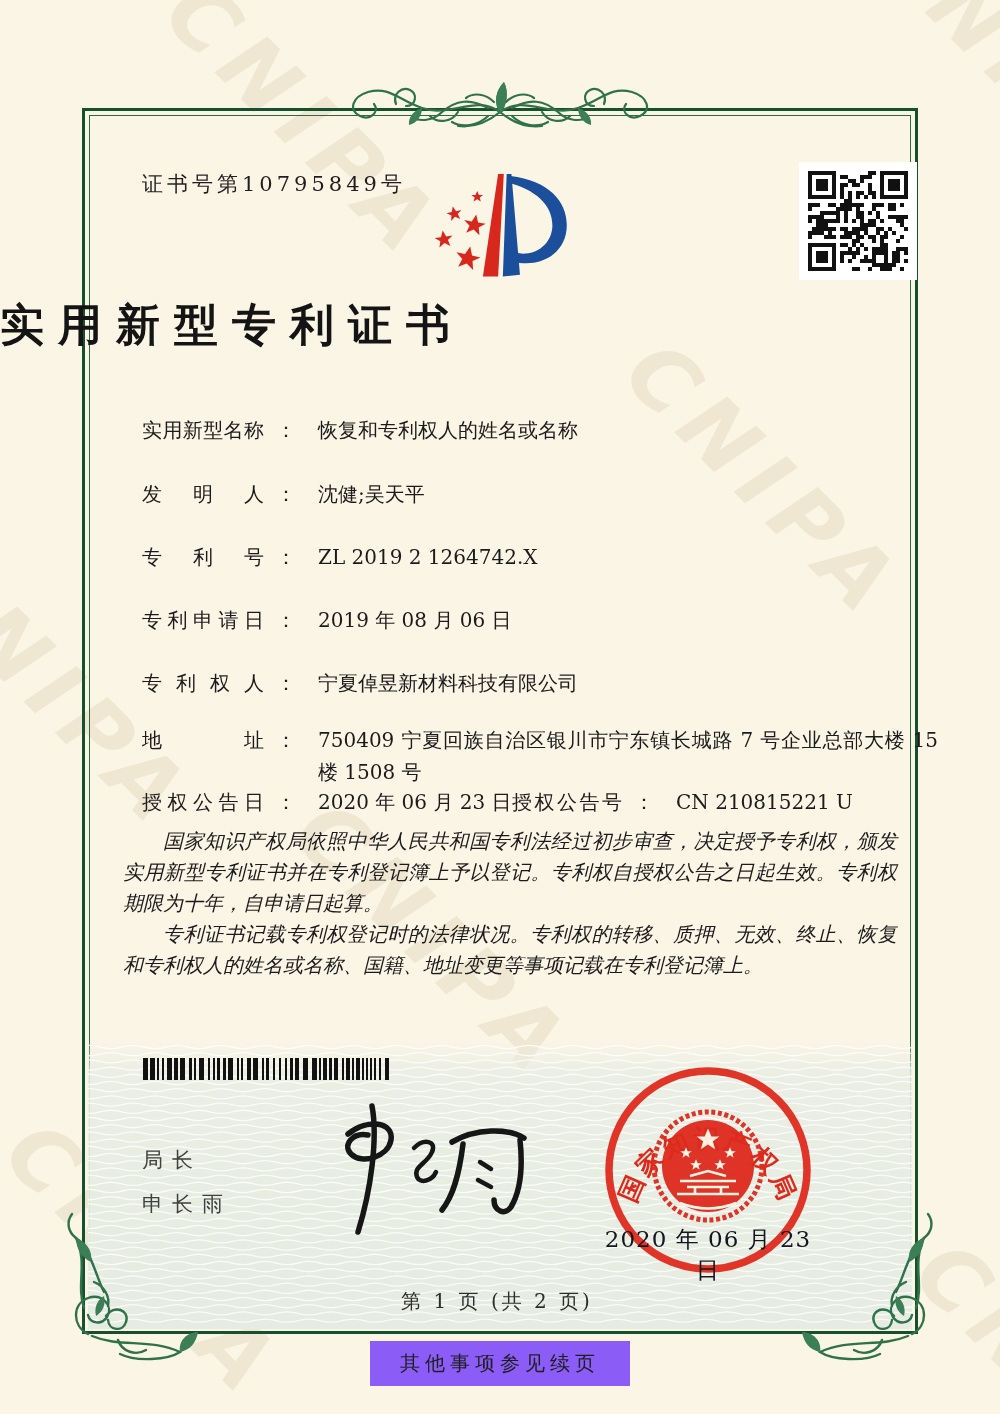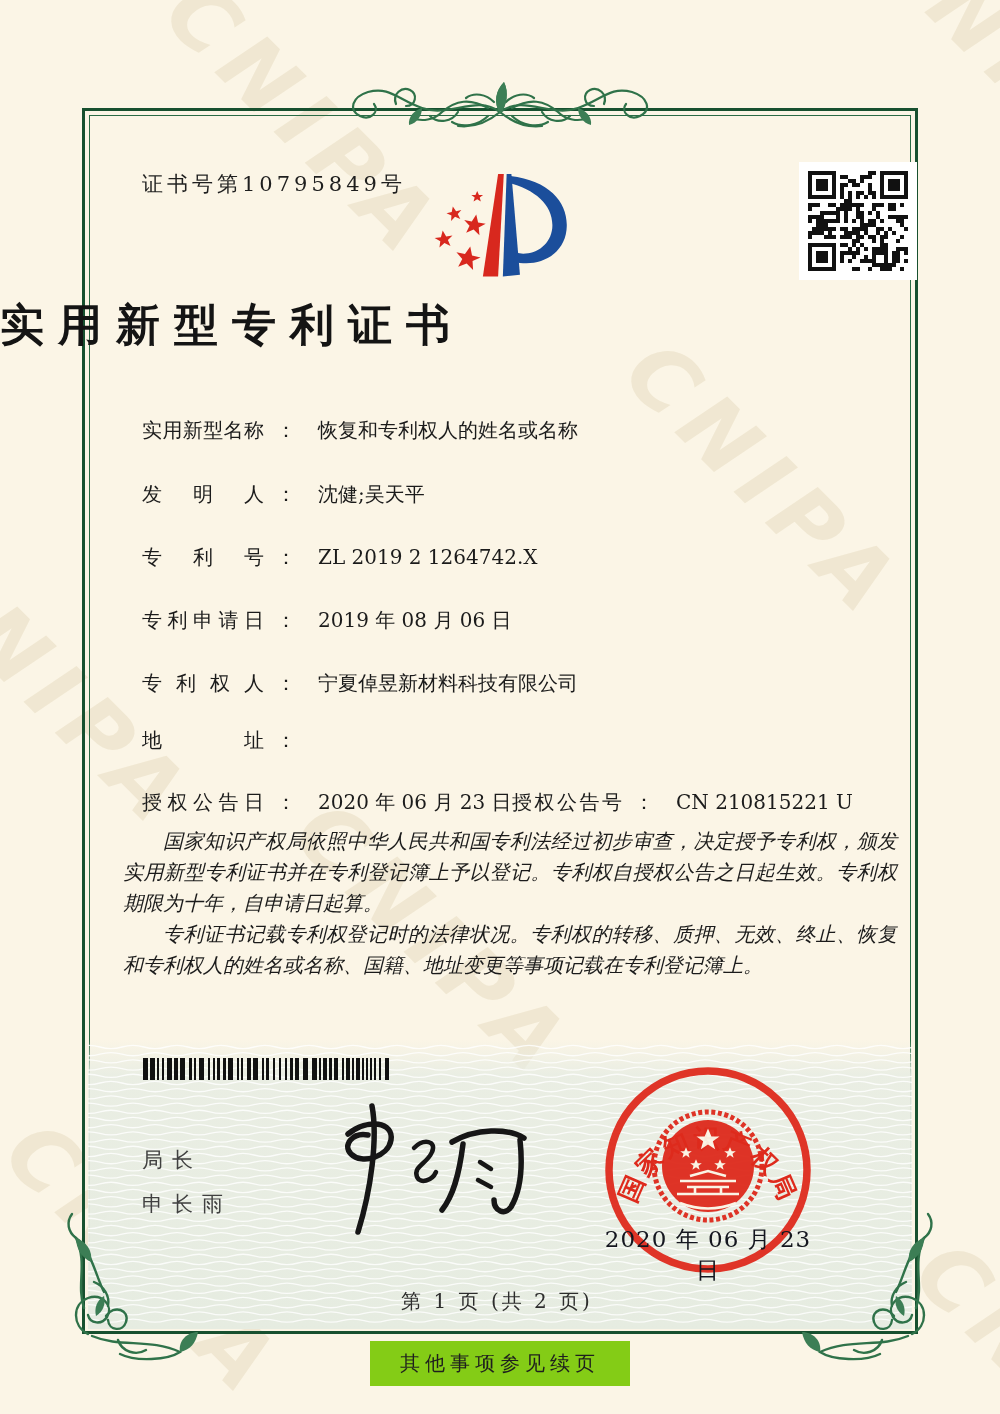--- a/index.html
+++ b/index.html
@@ -51,21 +51,21 @@
   .seal-date{
     left:598px;top:1224px;width:220px;text-align:center;
     font-size:23px;letter-spacing:1px;color:#14161f;z-index:6;
   }
   .page-info{
     left:82px;top:1288px;width:830px;text-align:center;
     font-size:20px;letter-spacing:3px;color:#2d2d2d;z-index:4;
   }
   .footer-row{left:0;top:1341px;width:1000px;display:flex;justify-content:center;}
   .footer-note{
-    background:#84cc16;padding:9px 30px;font-size:20px;letter-spacing:5px;color:#1e1e1e;
+    background:#8b5cf6;padding:9px 30px;font-size:20px;letter-spacing:5px;color:#1e1e1e;
   }
   svg{display:block;}
   .z2{z-index:2}.z3{z-index:3}.z5{z-index:5}
 </style>
 </head>
 <body>
 
 <div class="wm" style="left:130px;top:70px;">CNIPA</div>
 <div class="wm" style="left:840px;top:10px;">CNIPA</div>
 <div class="wm" style="left:590px;top:430px;">CNIPA</div>
@@ -541,20 +541,21 @@
     <span class="fvalue">2019 年 08 月 06 日</span>
 </div>
 <div class="abs field z3" style="top:667px;">
   <span class="flabel">专利权人</span>
     <span class="colon">：</span>
     <span class="fvalue">宁夏倬昱新材料科技有限公司</span>
 </div>
 <div class="abs field z3" style="top:724px;justify-content:flex-end;">
   <span class="flabel">地址</span>
     <span class="colon">：</span>
+    <span class="fvalue" style="max-width:620px;">750409 宁夏回族自治区银川市宁东镇长城路 7 号企业总部大楼 15 楼 1508 号</span>
 </div>
 <div class="abs field z3" style="top:786px;align-items:center;">
   <span class="flabel">授权公告日</span>
     <span class="colon">：</span>
     <span class="fvalue">2020 年 06 月 23 日</span>
 </div>
 <div class="abs field grant2 z3" style="top:786px;">
   <span class="flabel">授权公告号</span>
     <span class="colon">：</span>
     <span class="fvalue">CN 210815221 U</span>

